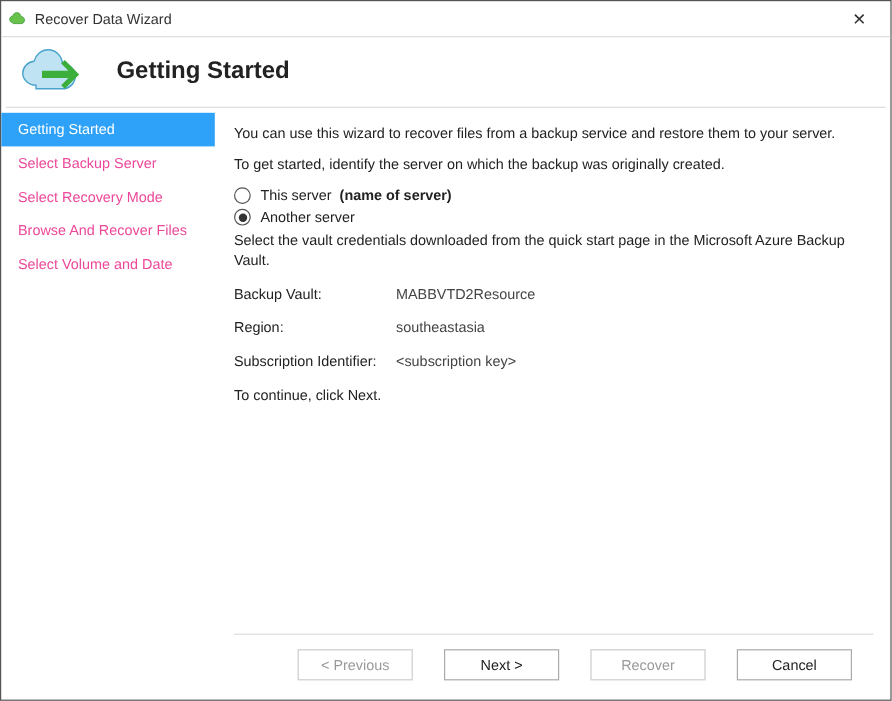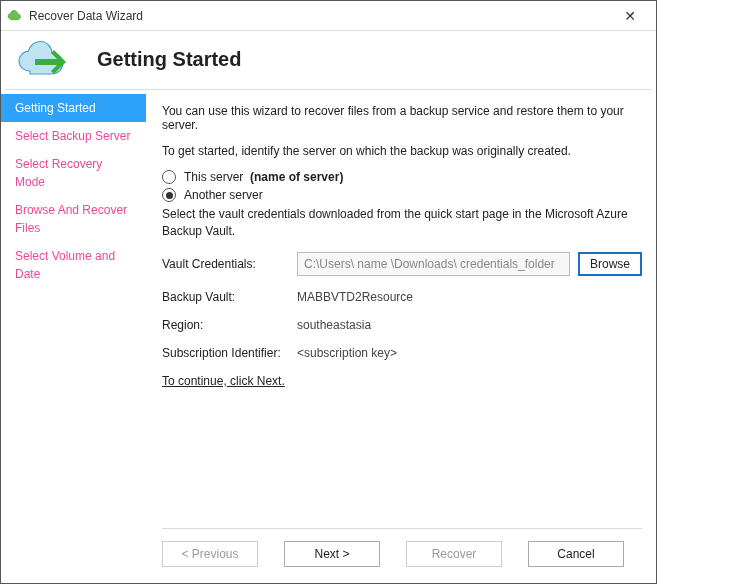--- a/index.html
+++ b/index.html
@@ -4,21 +4,21 @@
 <style>
   * { box-sizing: border-box; }
   body {
     margin: 0;
     font-family: "Segoe UI", Tahoma, sans-serif;
     font-size: 12px;
     background: #fff;
     color: #333;
   }
   .window {
-    width: 657px;
+    width: 743px;
     height: 584px;
     border: 1px solid #555;
     background: #fff;
     position: relative;
     display: flex;
     flex-direction: column;
   }
   .titlebar {
     height: 30px;
     display: flex;
@@ -139,21 +139,21 @@
   }
   .browse-btn {
     width: 64px; height: 24px;
     border: 2px solid #1a6fc4;
     background: #fff;
     color: #222;
     font-size: 12px;
     cursor: default;
     display: flex; align-items: center; justify-content: center;
   }
-  .continue-note { margin-top: 18px; text-decoration: underline; }
+  .continue-note { margin-top: 18px; }
   .footer {
     border-top: 1px solid #ddd;
     padding: 12px 18px 16px 0;
     display: flex;
     justify-content: flex-end;
     gap: 26px;
   }
   .footer button {
     width: 96px; height: 26px;
     border: 1px solid #aaa;
@@ -219,25 +219,20 @@
 
         <div class="radio-row">
           <span class="radio">
               <span class="dot"></span>
             </span>
           <span class="label">Another server</span>
         </div>
 
         <p class="sub-instr">Select the vault credentials downloaded from the quick start page in the Microsoft Azure Backup Vault.</p>
 
-        <div class="form-row">
-          <span class="flabel">Vault Credentials:</span>
-          <input class="cred-input" readonly="" value="C:\Users\ name \Downloads\ credentials_folder" style="">
-          <div class="browse-btn">Browse</div>
-        </div>
 
         <div class="form-row">
           <span class="flabel">Backup Vault:</span>
           <span class="fval">MABBVTD2Resource</span>
         </div>
 
         <div class="form-row">
           <span class="flabel">Region:</span>
           <span class="fval">southeastasia</span>
         </div>

